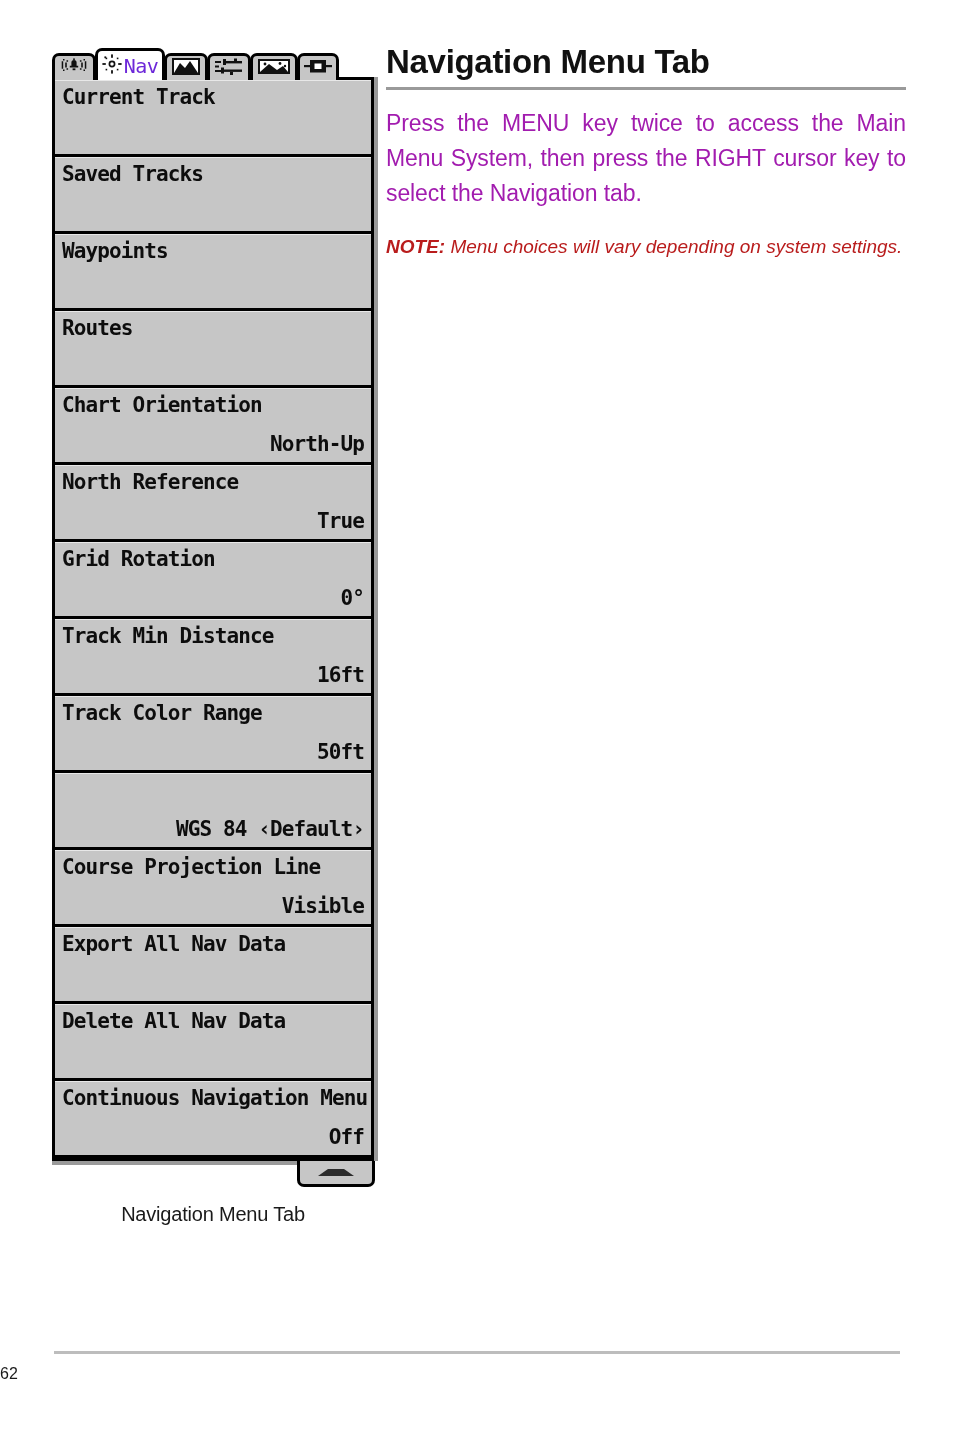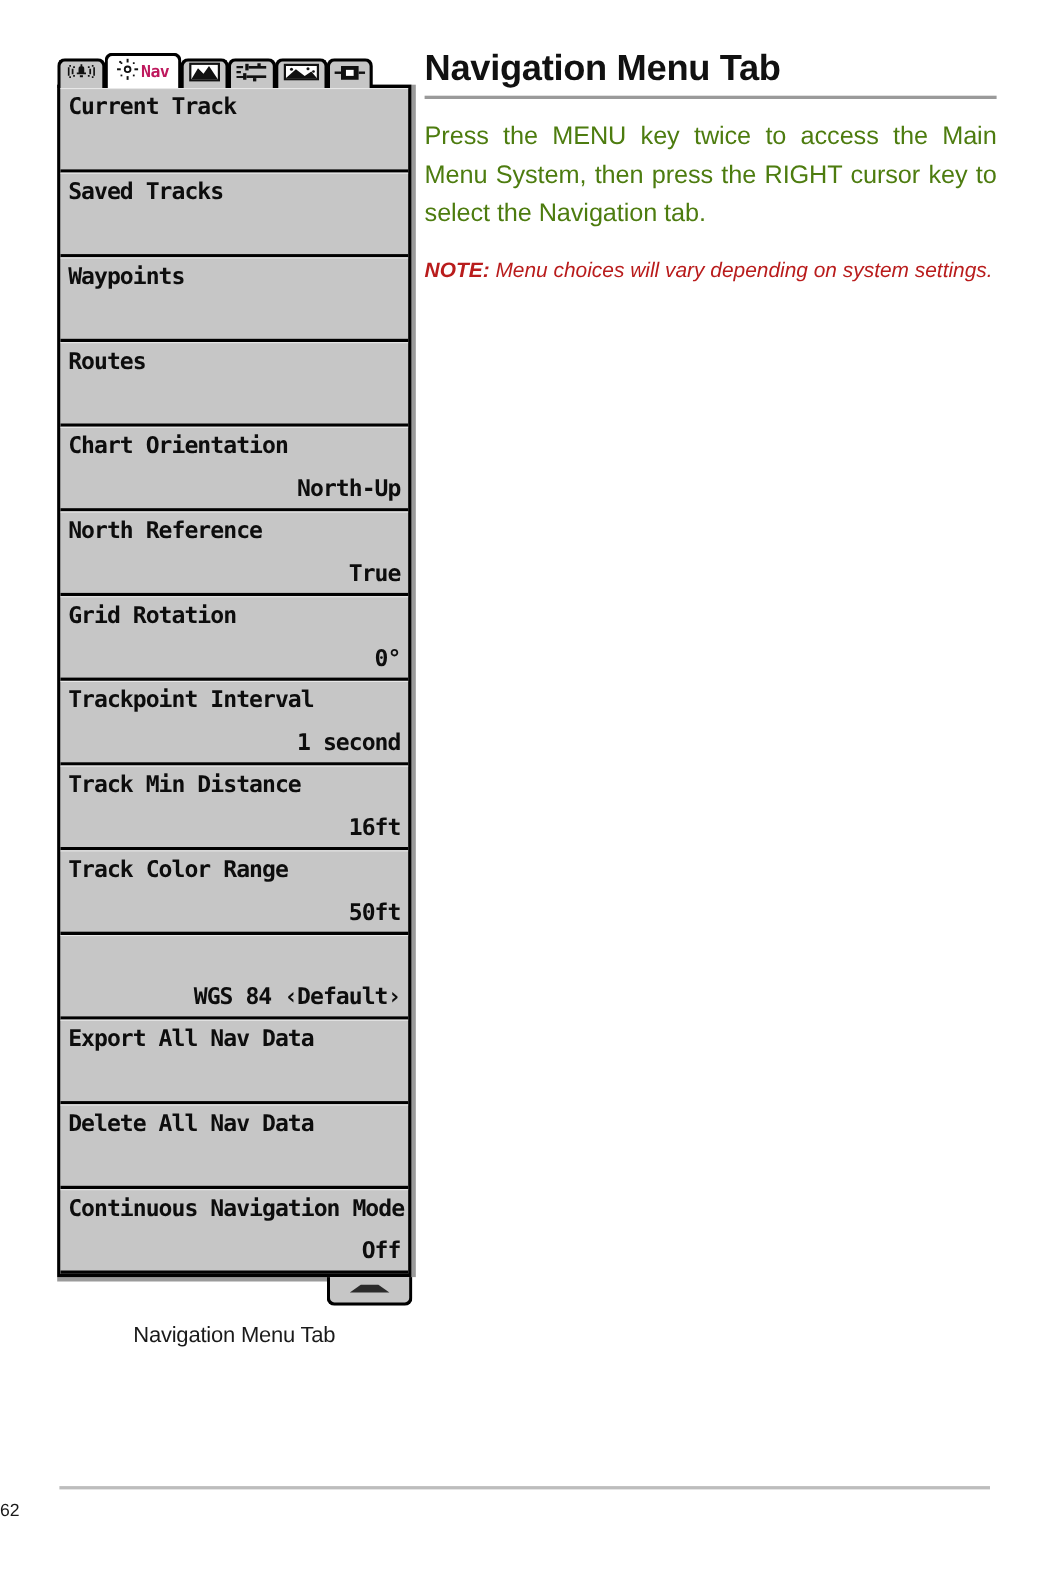--- a/index.html
+++ b/index.html
@@ -60,24 +60,24 @@
   }
   .tab-alarm { width: 44px; }
   .tab-nav   { width: 70px; }
   .tab-chart { width: 44px; }
   .tab-setup { width: 44px; }
   .tab-views { width: 48px; }
   .tab-acc   { width: 42px; }
 
   .tab-label {
     font-family: "DejaVu Sans Mono", monospace;
-    font-weight: bold;
-    font-size: 15px;
+    font-weight: normal;
+    font-size: 20px;
     letter-spacing: -0.5px;
-    color: #be185d;
+    color: #6d28d9;
     line-height: 1;
     margin-left: 2px;
   }
   .ic { display: block; }
 
   
   .panel {
     position: relative;
     border: 3px solid #000000;
     border-top: 3px solid #000000;
@@ -161,21 +161,21 @@
     height: 3px;
     background: #9a9a9a;
     margin-bottom: 16px;
   }
   .body-text {
     font-size: 23px;
     line-height: 35px;
     text-align: justify;
     margin: 0 0 22px 0;
     letter-spacing: -0.1px;
-    color: #4d7c0f;
+    color: #a21caf;
   }
   .note {
     font-size: 19px;
     line-height: 27px;
     text-align: justify;
     font-style: italic;
     margin: 0;
     color: #b91c1c;
   }
   .note b {
@@ -330,52 +330,52 @@
       <div class="row">
         <div class="row-label">North Reference</div>
         <div class="row-value">True</div>
       </div>
 
       <div class="row">
         <div class="row-label">Grid Rotation</div>
         <div class="row-value">0°</div>
       </div>
 
-      <div class="row">
-        <div class="row-label">Trackpoint Interval</div>
-        <div class="row-value">1 second</div>
-      </div>
 
       <div class="row">
         <div class="row-label">Track Min Distance</div>
         <div class="row-value">16ft</div>
       </div>
 
       <div class="row">
         <div class="row-label">Track Color Range</div>
         <div class="row-value">50ft</div>
       </div>
 
       <div class="row">
         <div class="row-value">WGS 84 ‹Default›</div>
       </div>
 
+      <div class="row">
+        <div class="row-label">Course Projection Line</div>
+        <div class="row-value">Visible</div>
+      </div>
 
       <div class="row">
         <div class="row-label">Export All Nav Data</div>
 
       </div>
 
       <div class="row">
         <div class="row-label">Delete All Nav Data</div>
 
       </div>
 
       <div class="row">
-        <div class="row-label">Continuous Navigation Mode</div>
+        <div class="row-label">Continuous Navigation Menu</div>
         <div class="row-value">Off</div>
       </div>
 
       <div class="scrolltab">
         <span class="ic">
           <svg width="44" height="12" viewBox="0 0 44 12">
             <path d="M4 10 L14 3 L30 3 L40 10 Z" fill="#2b2b2b"></path>
           </svg>
         </span>
       </div>

